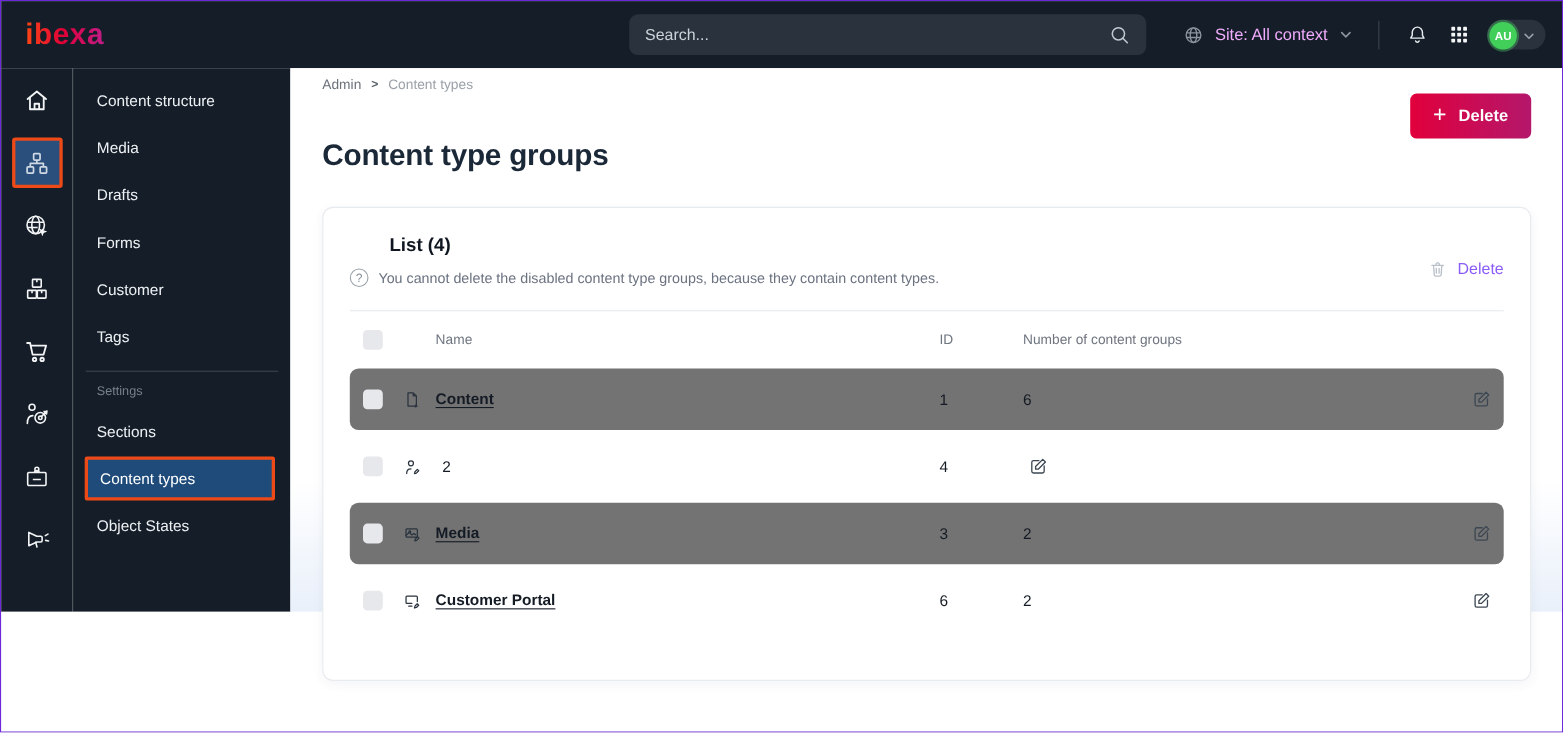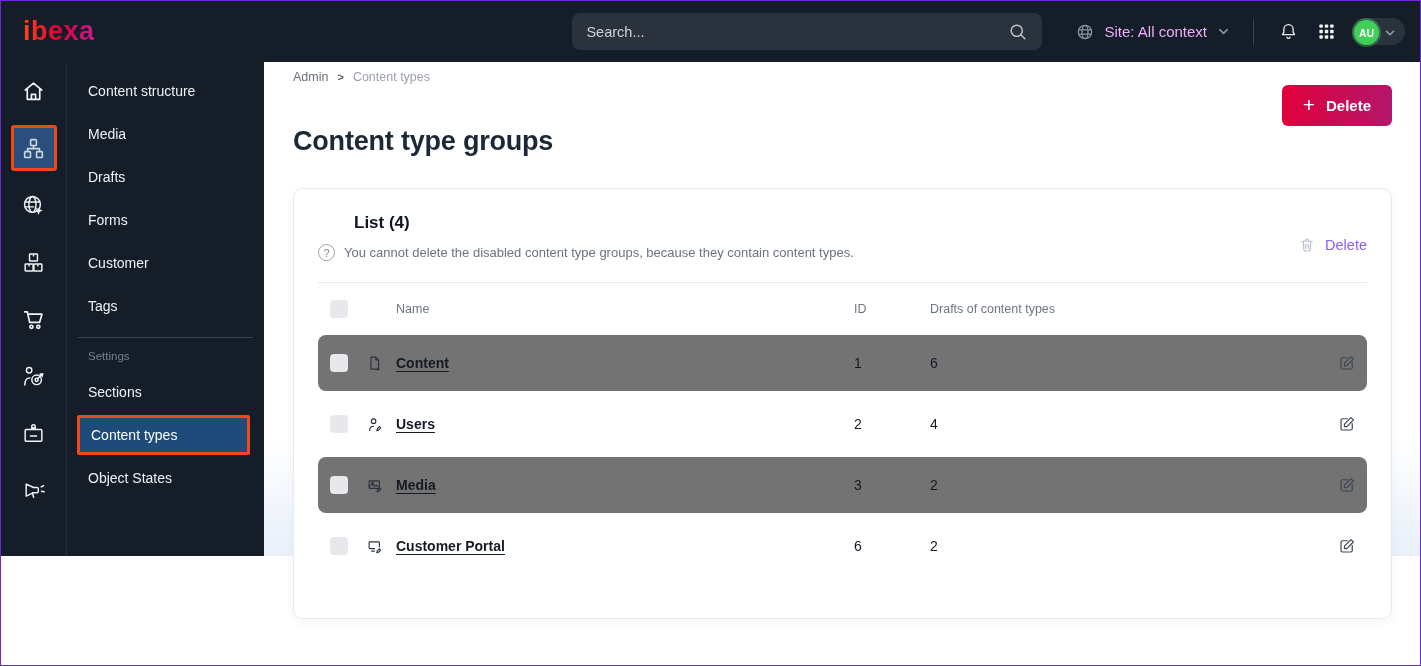--- a/index.html
+++ b/index.html
@@ -268,21 +268,21 @@
         </div>
 
         <div class="table">
           <div class="thead">
             <div>
                 <div class="cb"></div>
               </div>
             <div></div>
             <div>Name</div>
             <div class="head-id">ID</div>
-            <div class="head-count">Drafts of content types</div>
+            <div class="head-count">Number of content groups</div>
             <div></div>
           </div>
 
           <div class="trow stripe">
             <div>
                 <div class="cb"></div>
               </div>
             <div class="row-icon">
               <svg width="17" height="17" viewBox="0 0 24 24" fill="none" stroke="#2a333e" stroke-width="1.6" stroke-linecap="round" stroke-linejoin="round">
                 <path d="M5.5 3h6.8l4 4v13h-10.8z M12.3 3v4h4"></path>
@@ -306,21 +306,20 @@
             <div>
                 <div class="cb"></div>
               </div>
             <div class="row-icon">
               <svg width="17" height="17" viewBox="0 0 24 24" fill="none" stroke="#2a333e" stroke-width="1.6" stroke-linecap="round" stroke-linejoin="round">
                 <circle cx="9.3" cy="7.3" r="3.2"></circle>
                 <path d="M3.8 20.5c0-3.8 2.4-6 5.5-6"></path>
                 <path d="M13.8 20.6l.7-2.5 3-3 1.8 1.8-3 3z"></path>
               </svg>
             </div>
-            <div><a class="row-link">Users</a></div>
             <div class="cell-id">2</div>
             <div class="cell-count">4</div>
             <button class="edit-btn">
               <span>
                 <svg width="18" height="18" viewBox="0 0 24 24" fill="none" stroke="#3c4752" stroke-width="1.6" stroke-linecap="round" stroke-linejoin="round">
                   <path d="M12.6 5H6a2 2 0 0 0-2 2v11a2 2 0 0 0 2 2h11a2 2 0 0 0 2-2v-6.6"></path>
                   <path d="M17.3 3.5l3.2 3.2-8.7 8.7H8.6v-3.2z"></path>
                 </svg>
               </span>
             </button>

